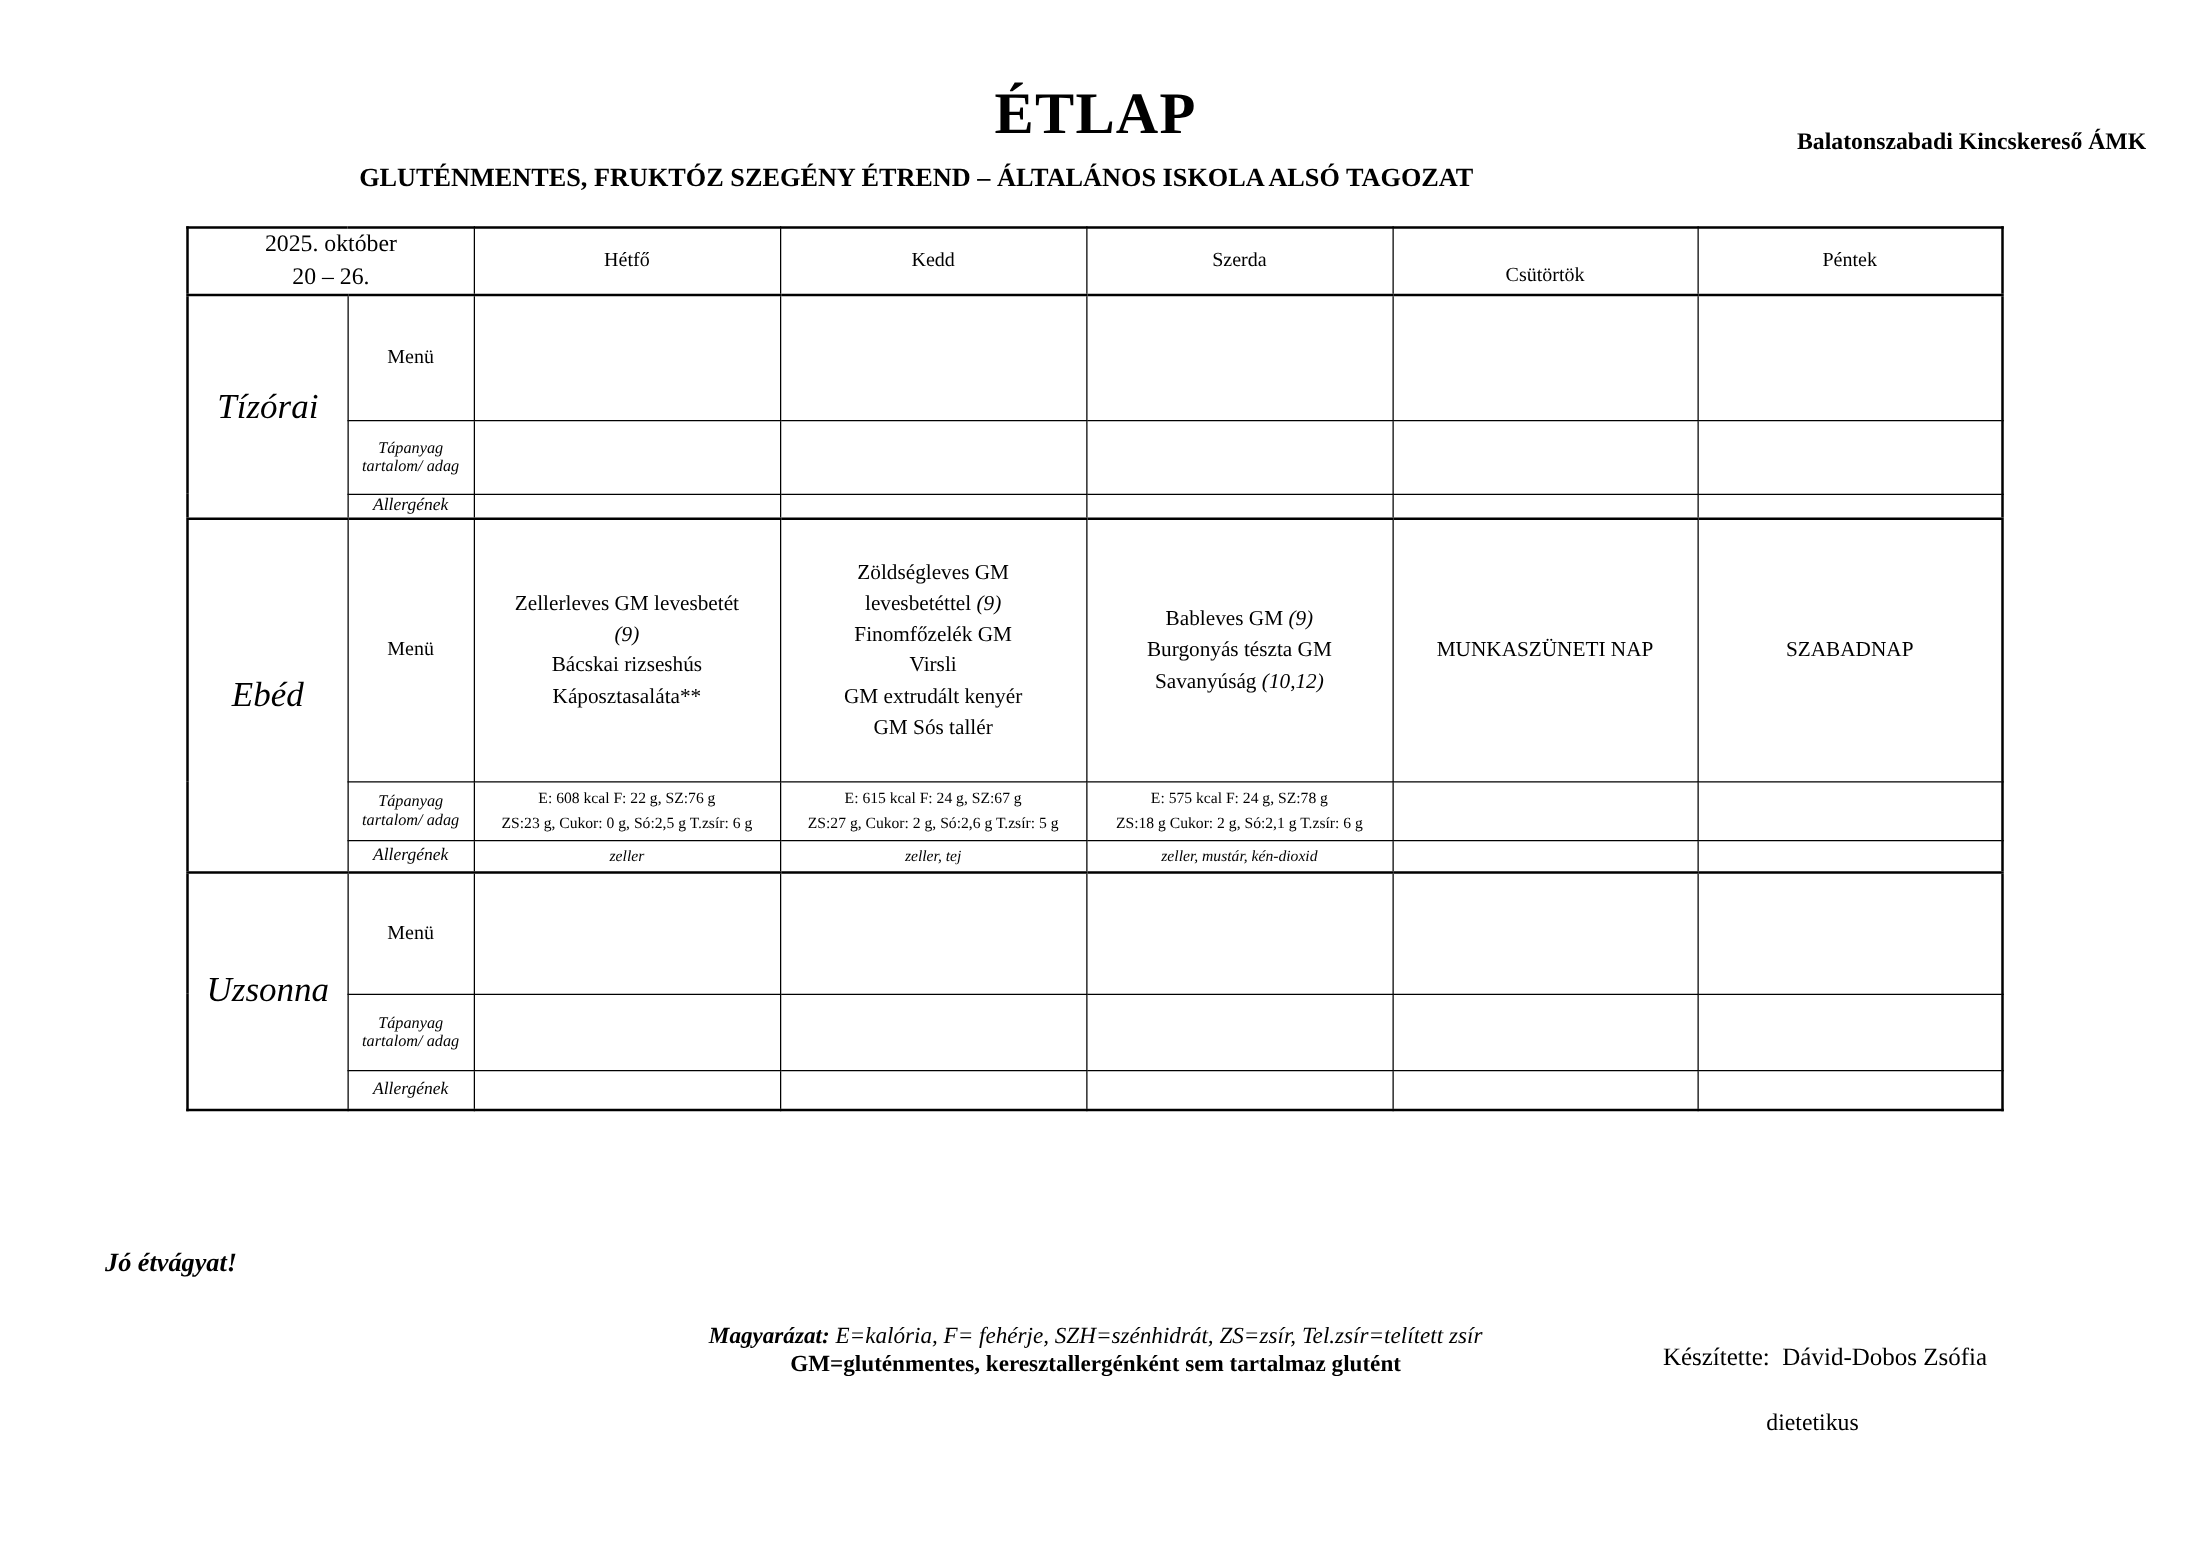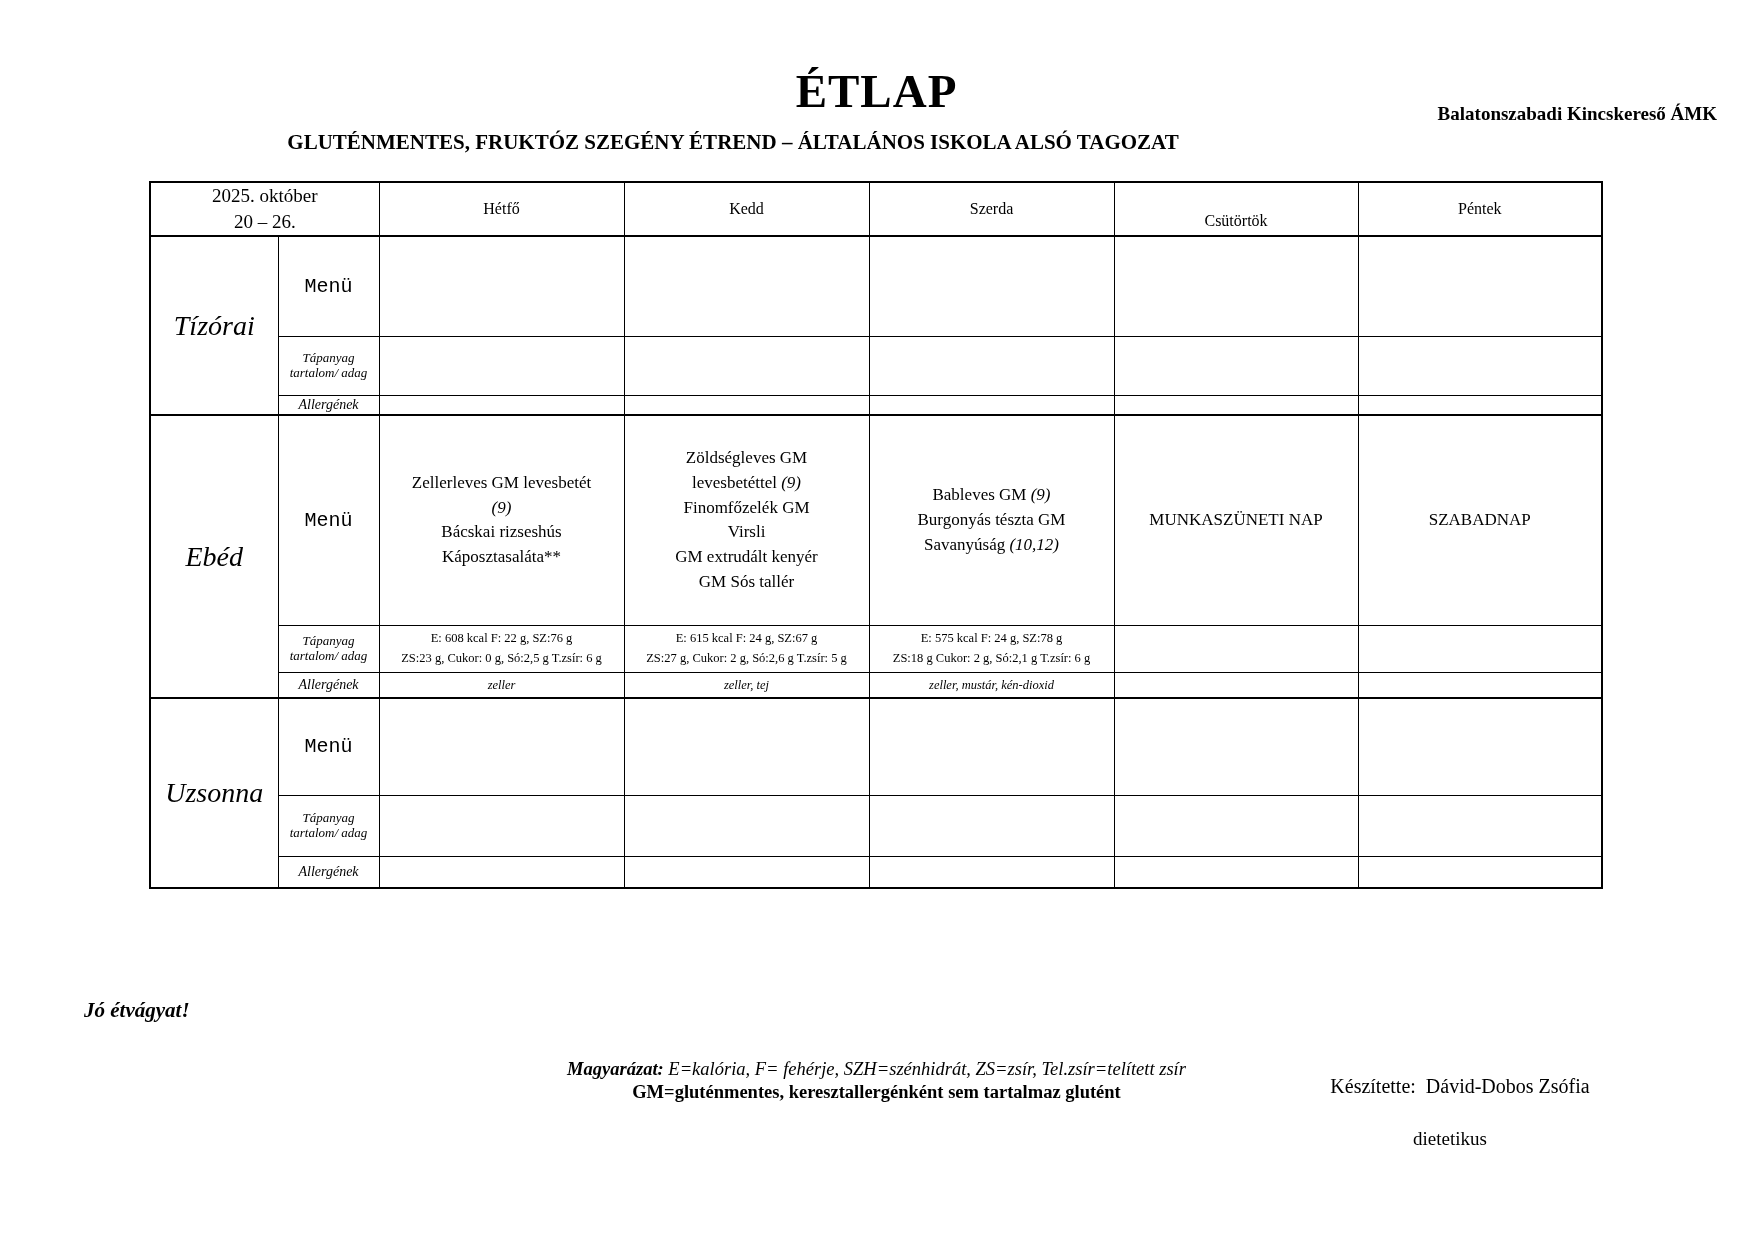--- a/index.html
+++ b/index.html
@@ -20,21 +20,21 @@
   }
   .menu-table td,.menu-table th{
     border:1px solid #000;padding:0 2px;text-align:center;vertical-align:middle;
     overflow:hidden;font-weight:normal;
   }
   .menu-table .sect-start{border-top:2px solid #000;}
   .cell-date{font-size:19px;font-weight:bold;line-height:1.35;}
   .day-head{font-size:16px;font-weight:bold;}
   .day-head.day-low{vertical-align:bottom;padding-bottom:5px;}
   .section-cell{font-size:28px;font-weight:bold;font-style:italic;}
-  .rowlabel-menu{font-size:20px;font-weight:bold;font-family:Liberation Mono, monospace;}
+  .rowlabel-menu{font-size:16px;font-weight:bold;}
   .rowlabel-nut{font-size:13px;font-weight:bold;font-style:italic;line-height:1.15;padding:0 6px;}
   .rowlabel-all{font-size:14px;font-weight:bold;font-style:italic;line-height:1;}
   .menu-cell{font-size:17px;line-height:1.45;}
   .nut-cell{font-size:12.5px;line-height:1.1;}
   .nut-cell .nut-line{padding:3px 0;}
   .all-cell{font-size:12.5px;font-style:italic;line-height:1;}
   
   .bon-appetit{top:998px;left:84px;font-size:21px;font-weight:bold;font-style:italic;}
   .prepared-by{top:1075px;left:1160px;width:600px;text-align:center;font-size:20px;white-space:pre;}
   .dietitian{top:1128px;left:1160px;width:580px;text-align:center;font-size:19px;}

